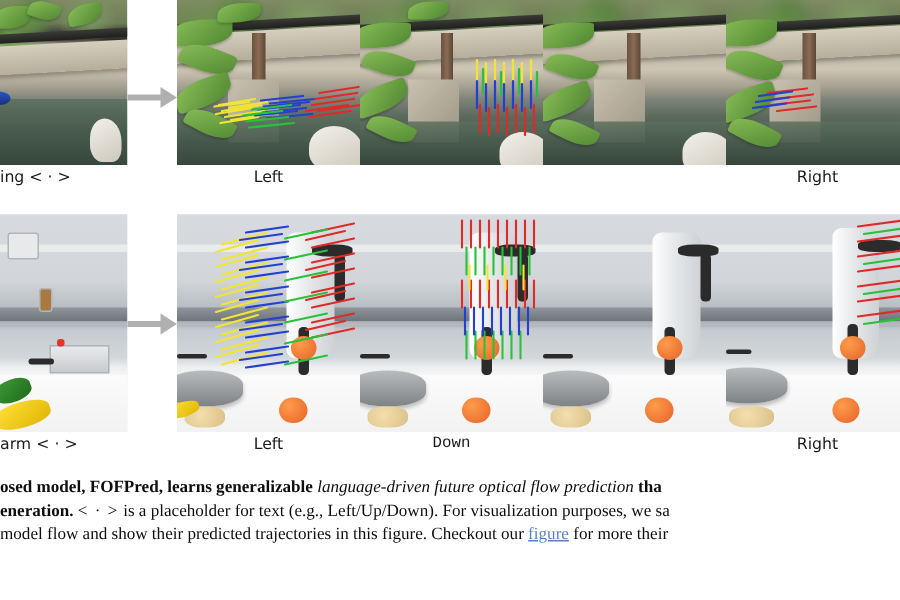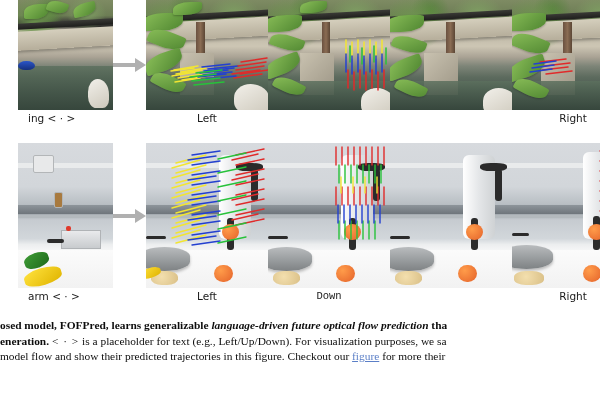--- a/index.html
+++ b/index.html
@@ -4,21 +4,21 @@
 <style>
   * { box-sizing: border-box; margin: 0; padding: 0; }
   html, body {
     width: 600px; height: 400px; overflow: hidden;
     background: #ffffff;
     font-family: "Liberation Serif", serif;
   }
   #page { position: relative; width: 600px; height: 400px; background: #fff; }
 
   
-  .row { position: absolute; left: 0; width: 520px; margin-left: 28px; }
+  .row { position: absolute; left: 0; width: 520px; }
   #row1 { top: 0px;   height: 130px; }
   #row2 { top: 143px; height: 165px; padding-left: 40px; }
 
   .panel { position: absolute; top: 0; overflow: hidden; }
   .panel.img { background: #cfd3d6; }
   .panel-inner { position: absolute; inset: 0; overflow: hidden; }
 
   
   .arrowcell { position: absolute; top: 0; height: 100%; display: flex;
                align-items: center; justify-content: center; background: #fff; }
@@ -161,21 +161,21 @@
 
   
   #caption {
     position: absolute; left: 0; top: 318px; width: 640px;
     font-family: "Liberation Serif", serif;
     font-size: 11.4px; line-height: 15.6px; color: #0d0d0d;
     text-align: left; white-space: nowrap;
   }
   #caption .line { white-space: nowrap; }
   #caption b { font-weight: bold; }
-  #caption .bi { font-weight: bold; font-style: italic; }
+  #caption .bi { font-weight: normal; font-style: italic; }
   .link { color: #5b7fc7; }
   .ph { font-family: "Liberation Serif", serif; letter-spacing: 1px; }
 </style>
 </head>
 <body>
 
 <div id="page">
 
   <div class="row" id="row1">
 

